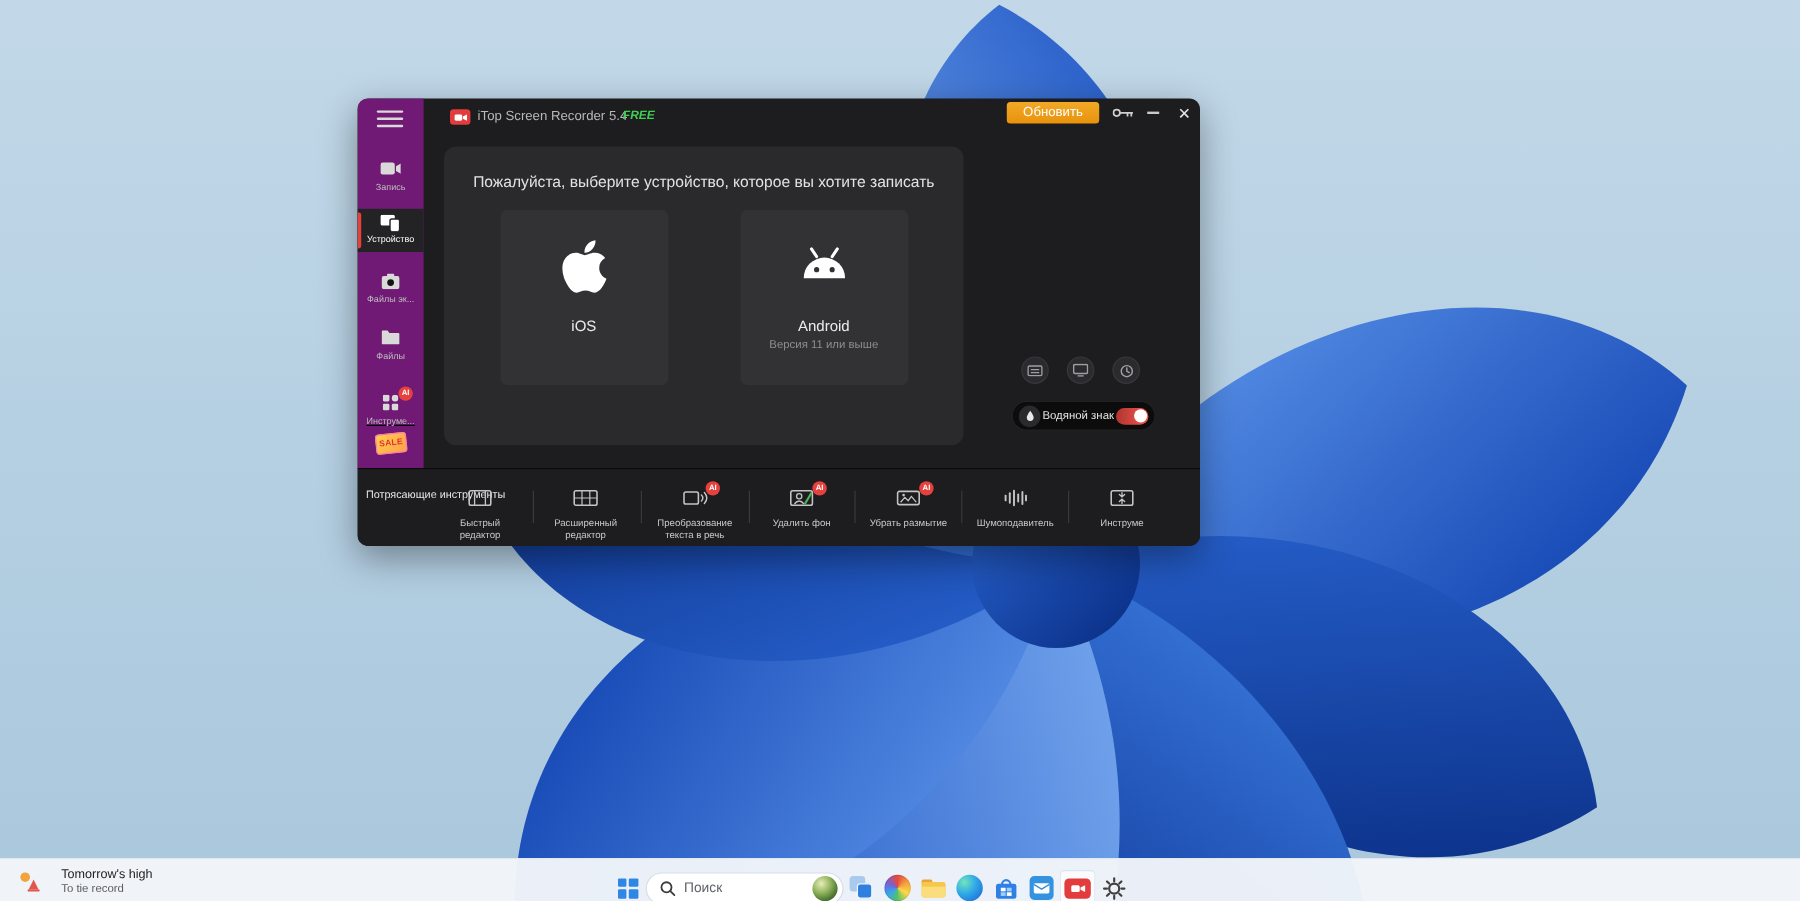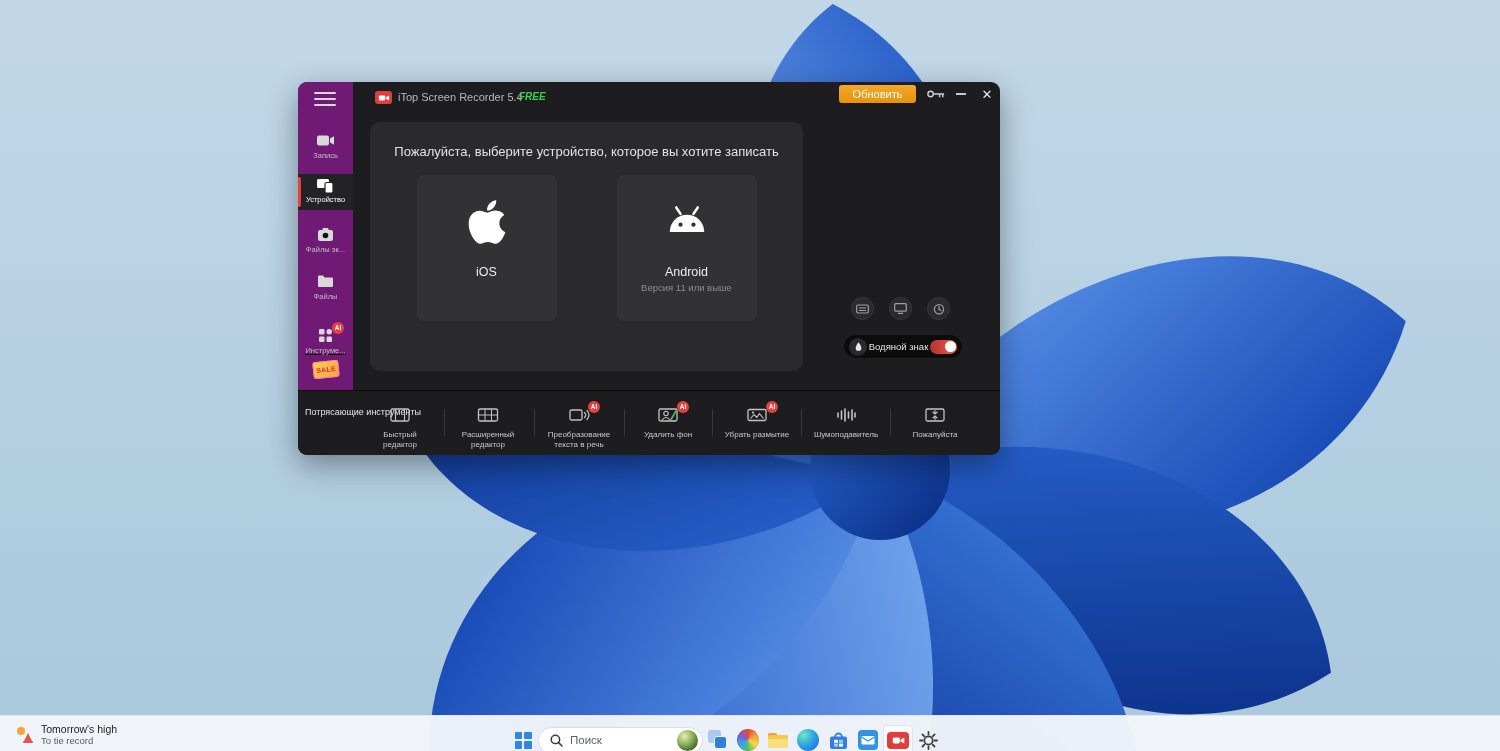--- a/index.html
+++ b/index.html
@@ -61,21 +61,21 @@
   .tools-title { position:absolute; left:7px; top:4px; font-size:9px; color:#e6e6e6;margin-top:12px; }
   .tool { position:absolute; top:16px; width:88px; text-align:center; cursor:pointer; }
   .tool .t-ico { position:relative; display:inline-block; height:18px; }
   .tool .t-l1,.tool .t-l2 { font-size:8px; line-height:9.5px; color:#c8c8c8; white-space:nowrap; }
   .tool .t-l1 { margin-top:3px; }
   .t-ai { position:absolute; top:-6px; right:-10px; min-width:12px; height:12px; border-radius:6px; background:#e5413e; color:#fff; font-size:6.5px; font-weight:bold; line-height:12px; text-align:center; }
   .tool-sep { position:absolute; top:18px; width:1px; height:27px; background:#39393c; }
 
   
   .taskbar { position:absolute; left:0; top:715px; width:1500px; height:36px; background:rgba(242,246,250,.96); border-top:1px solid #e2e8f0; }
-  .weather { position:absolute; left:6px; top:0; height:36px; display:flex; align-items:center; gap:7px; padding:0 8px; cursor:pointer; }
+  .weather { position:absolute; left:6px; top:0; height:36px; display:flex; align-items:center; gap:17px; padding:0 8px; cursor:pointer; }
   .weather .w1 { font-size:10.5px; color:#1c1c1c; line-height:12px; }
   .weather .w2 { font-size:9.5px; color:#5c5c5c; line-height:11px; }
   .task-center { position:absolute; left:508px; top:0; height:48px; display:flex; align-items:center; gap:0; }
   .start-btn { width:30px; height:30px; display:flex; align-items:center; justify-content:center; border-radius:4px; cursor:pointer; }
   .win-logo { width:17px; height:17px; display:grid; grid-template-columns:1fr 1fr; grid-template-rows:1fr 1fr; gap:2px; }
   .win-logo i { background:#2e87e4; border-radius:1px; }
   .search-pill { width:165px; height:27px; background:#ffffff; border:1px solid #d7dde8; border-radius:14px; display:flex; align-items:center; gap:7px; padding:0 4px 0 11px; cursor:text; }
   .search-pill .s-text { flex:1; font-size:11.5px; color:#5f6368; }
   .s-thumb { width:21px; height:21px; border-radius:50%; background:radial-gradient(circle at 35% 30%,#e8edb8 0%,#8fb35c 40%,#4e7534 70%,#2f4c20 100%); flex:none; }
   .tb-icon { width:30px; height:30px; border-radius:4px; display:flex; align-items:center; justify-content:center; position:relative; cursor:pointer; }
@@ -363,21 +363,21 @@
         <div class="t-l2"></div>
       </div>
 
       <div class="tool" style="left:593px;">
         <span class="t-ico">
           <svg width="22" height="16" viewBox="0 0 22 16">
               <rect x="2" y="2" width="18" height="12" rx="1.5" fill="none" stroke="#c4c4c4" stroke-width="1.3"></rect>
               <path d="M11 3.5 v2.7 M11 12.5 v-2.7 M8.8 5 l2.2 2 2.2-2 M8.8 11 l2.2-2 2.2 2" fill="none" stroke="#c4c4c4" stroke-width="1.1" stroke-linecap="round"></path>
             </svg>
         </span>
-        <div class="t-l1">Пожалуйста</div>
+        <div class="t-l1">Инструме</div>
         <div class="t-l2"></div>
       </div>
 
       <div class="tool-sep" style="left:146px;top:18px;"></div>
       <div class="tool-sep" style="left:236px;"></div>
       <div class="tool-sep" style="left:326px;"></div>
       <div class="tool-sep" style="left:414px;"></div>
       <div class="tool-sep" style="left:503px;"></div>
       <div class="tool-sep" style="left:592px;"></div>
     </div>

